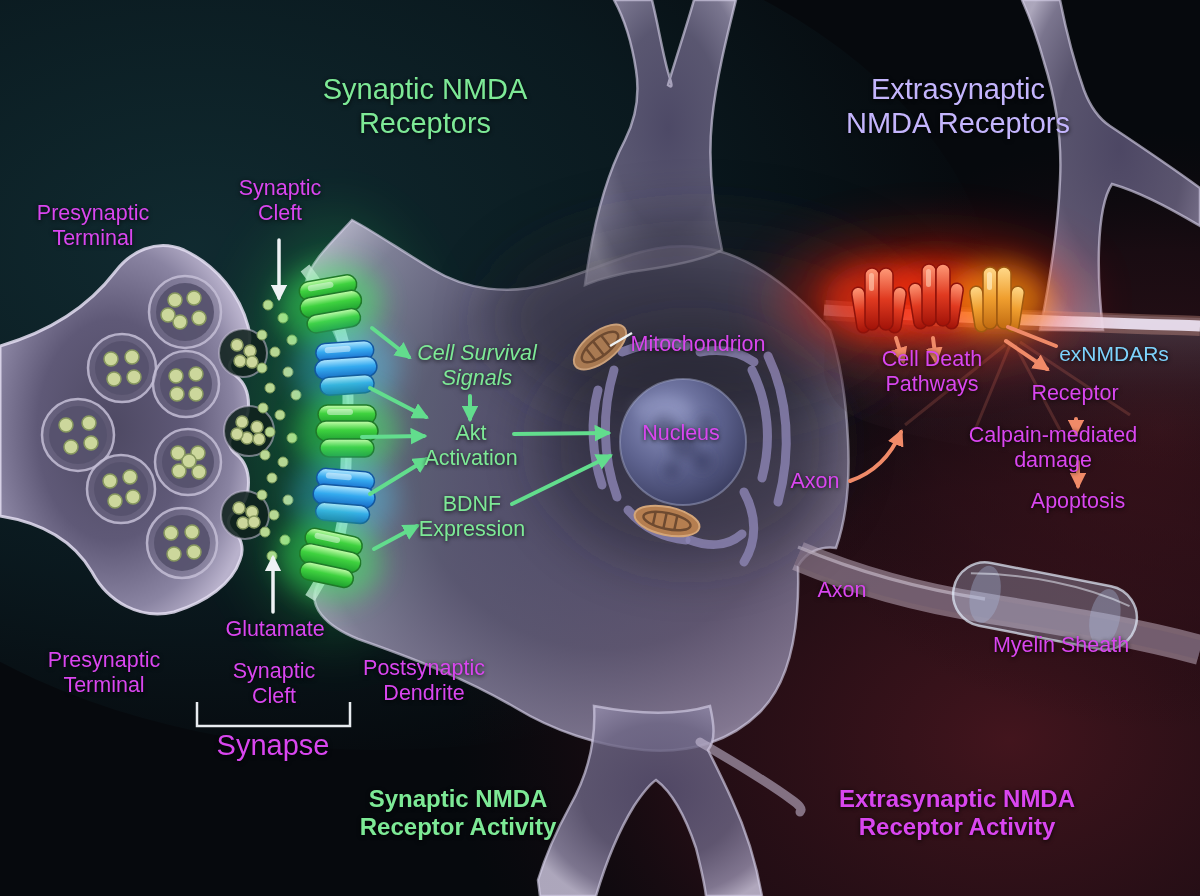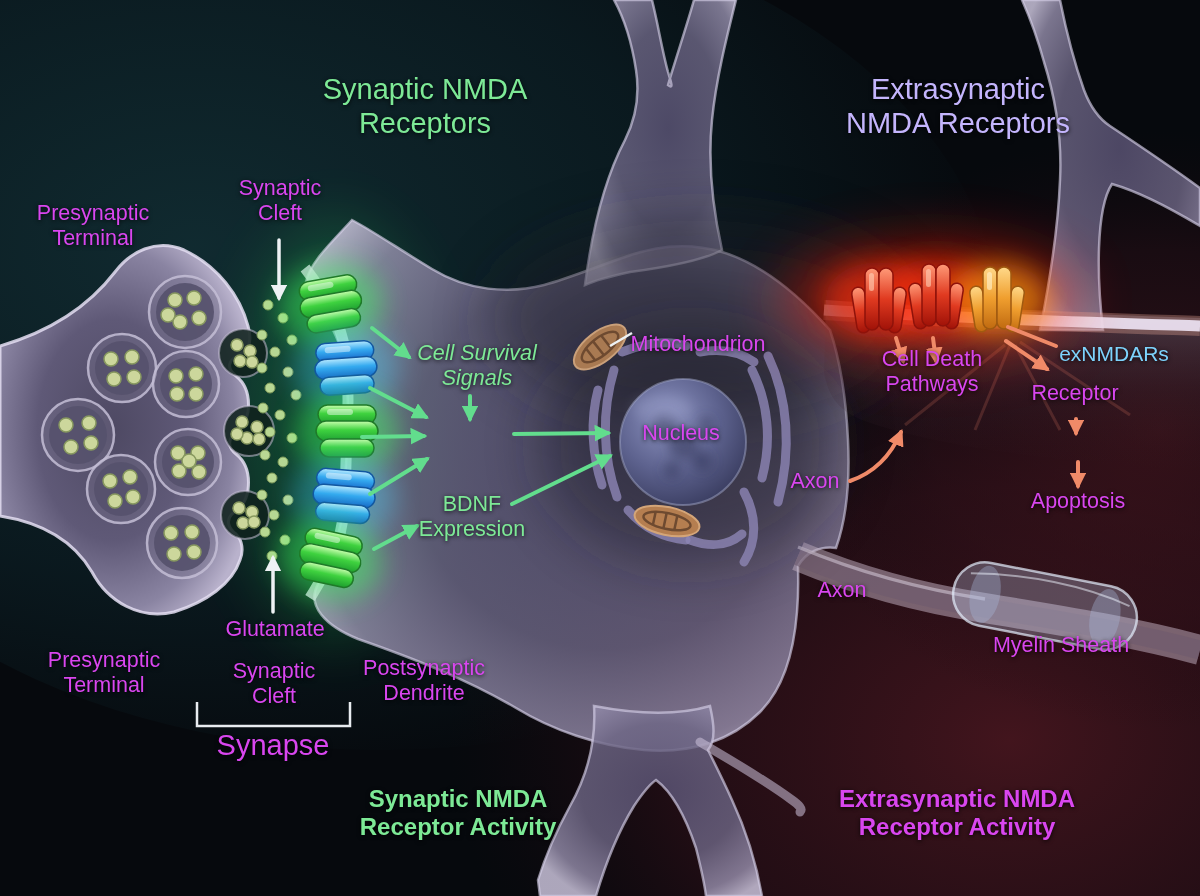--- a/index.html
+++ b/index.html
@@ -390,31 +390,34 @@
 <div class="label heading red" style="left:958px;top:107px;">Extrasynaptic
 NMDA Receptors</div>
 
 <div class="label" style="left:93px;top:226px;">Presynaptic
 Terminal</div>
 <div class="label" style="left:280px;top:201px;">Synaptic
 Cleft</div>
 
 <div class="label green" style="left:477px;top:366px;font-style:italic;">Cell Survival
 Signals</div>
+<div class="label green" style="left:471px;top:446px;">Akt
+Activation</div>
 <div class="label green" style="left:472px;top:517px;">BDNF
 Expression</div>
 
 <div class="label" style="left:698px;top:344px;">Mitochondrion</div>
 <div class="label" style="left:681px;top:433px;">Nucleus</div>
 <div class="label" style="left:815px;top:481px;">Axon</div>
 
 <div class="label" style="left:932px;top:372px;">Cell Death
 Pathways</div>
 <div class="label orange" style="left:1114px;top:354px;font-size:21px;">exNMDARs</div>
 <div class="label" style="left:1075px;top:393px;">Receptor</div>
+<div class="label" style="left:1053px;top:448px;">Calpain-mediated damage</div>
 <div class="label" style="left:1078px;top:501px;">Apoptosis</div>
 
 <div class="label" style="left:842px;top:590px;">Axon</div>
 <div class="label" style="left:1061px;top:645px;">Myelin Sheath</div>
 
 <div class="label" style="left:275px;top:629px;">Glutamate</div>
 <div class="label" style="left:104px;top:673px;">Presynaptic
 Terminal</div>
 <div class="label" style="left:274px;top:684px;">Synaptic
 Cleft</div>

